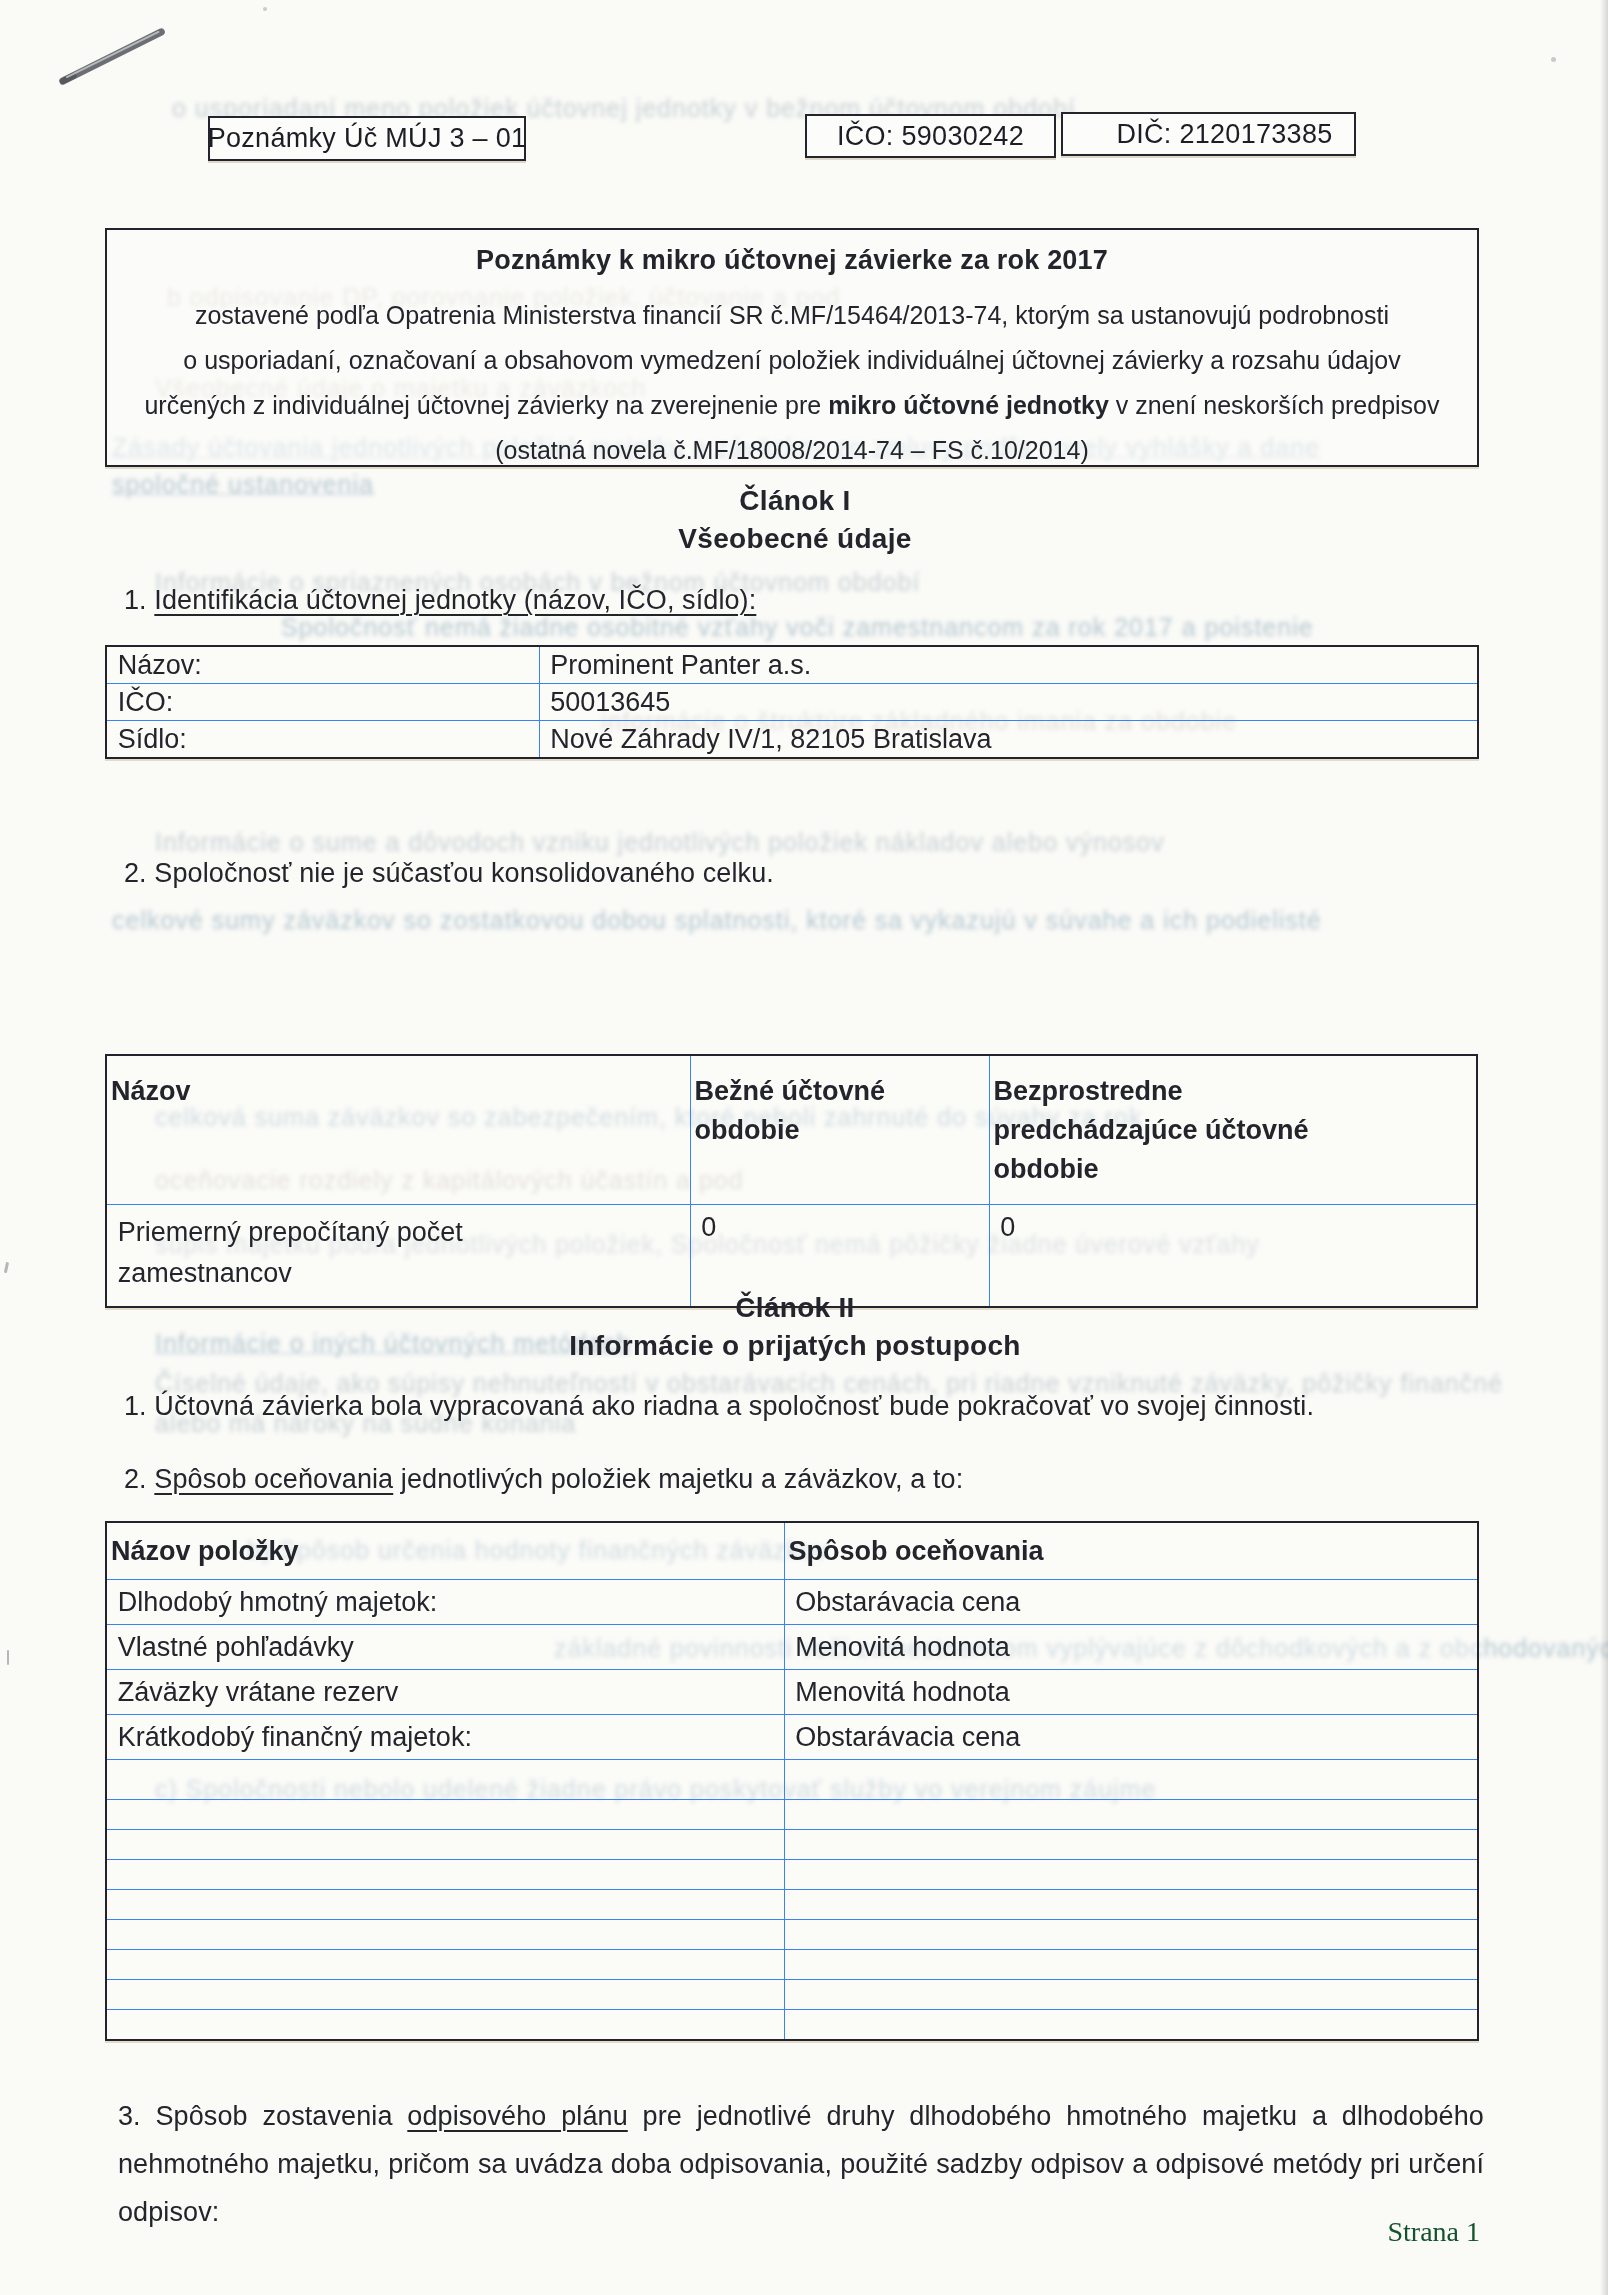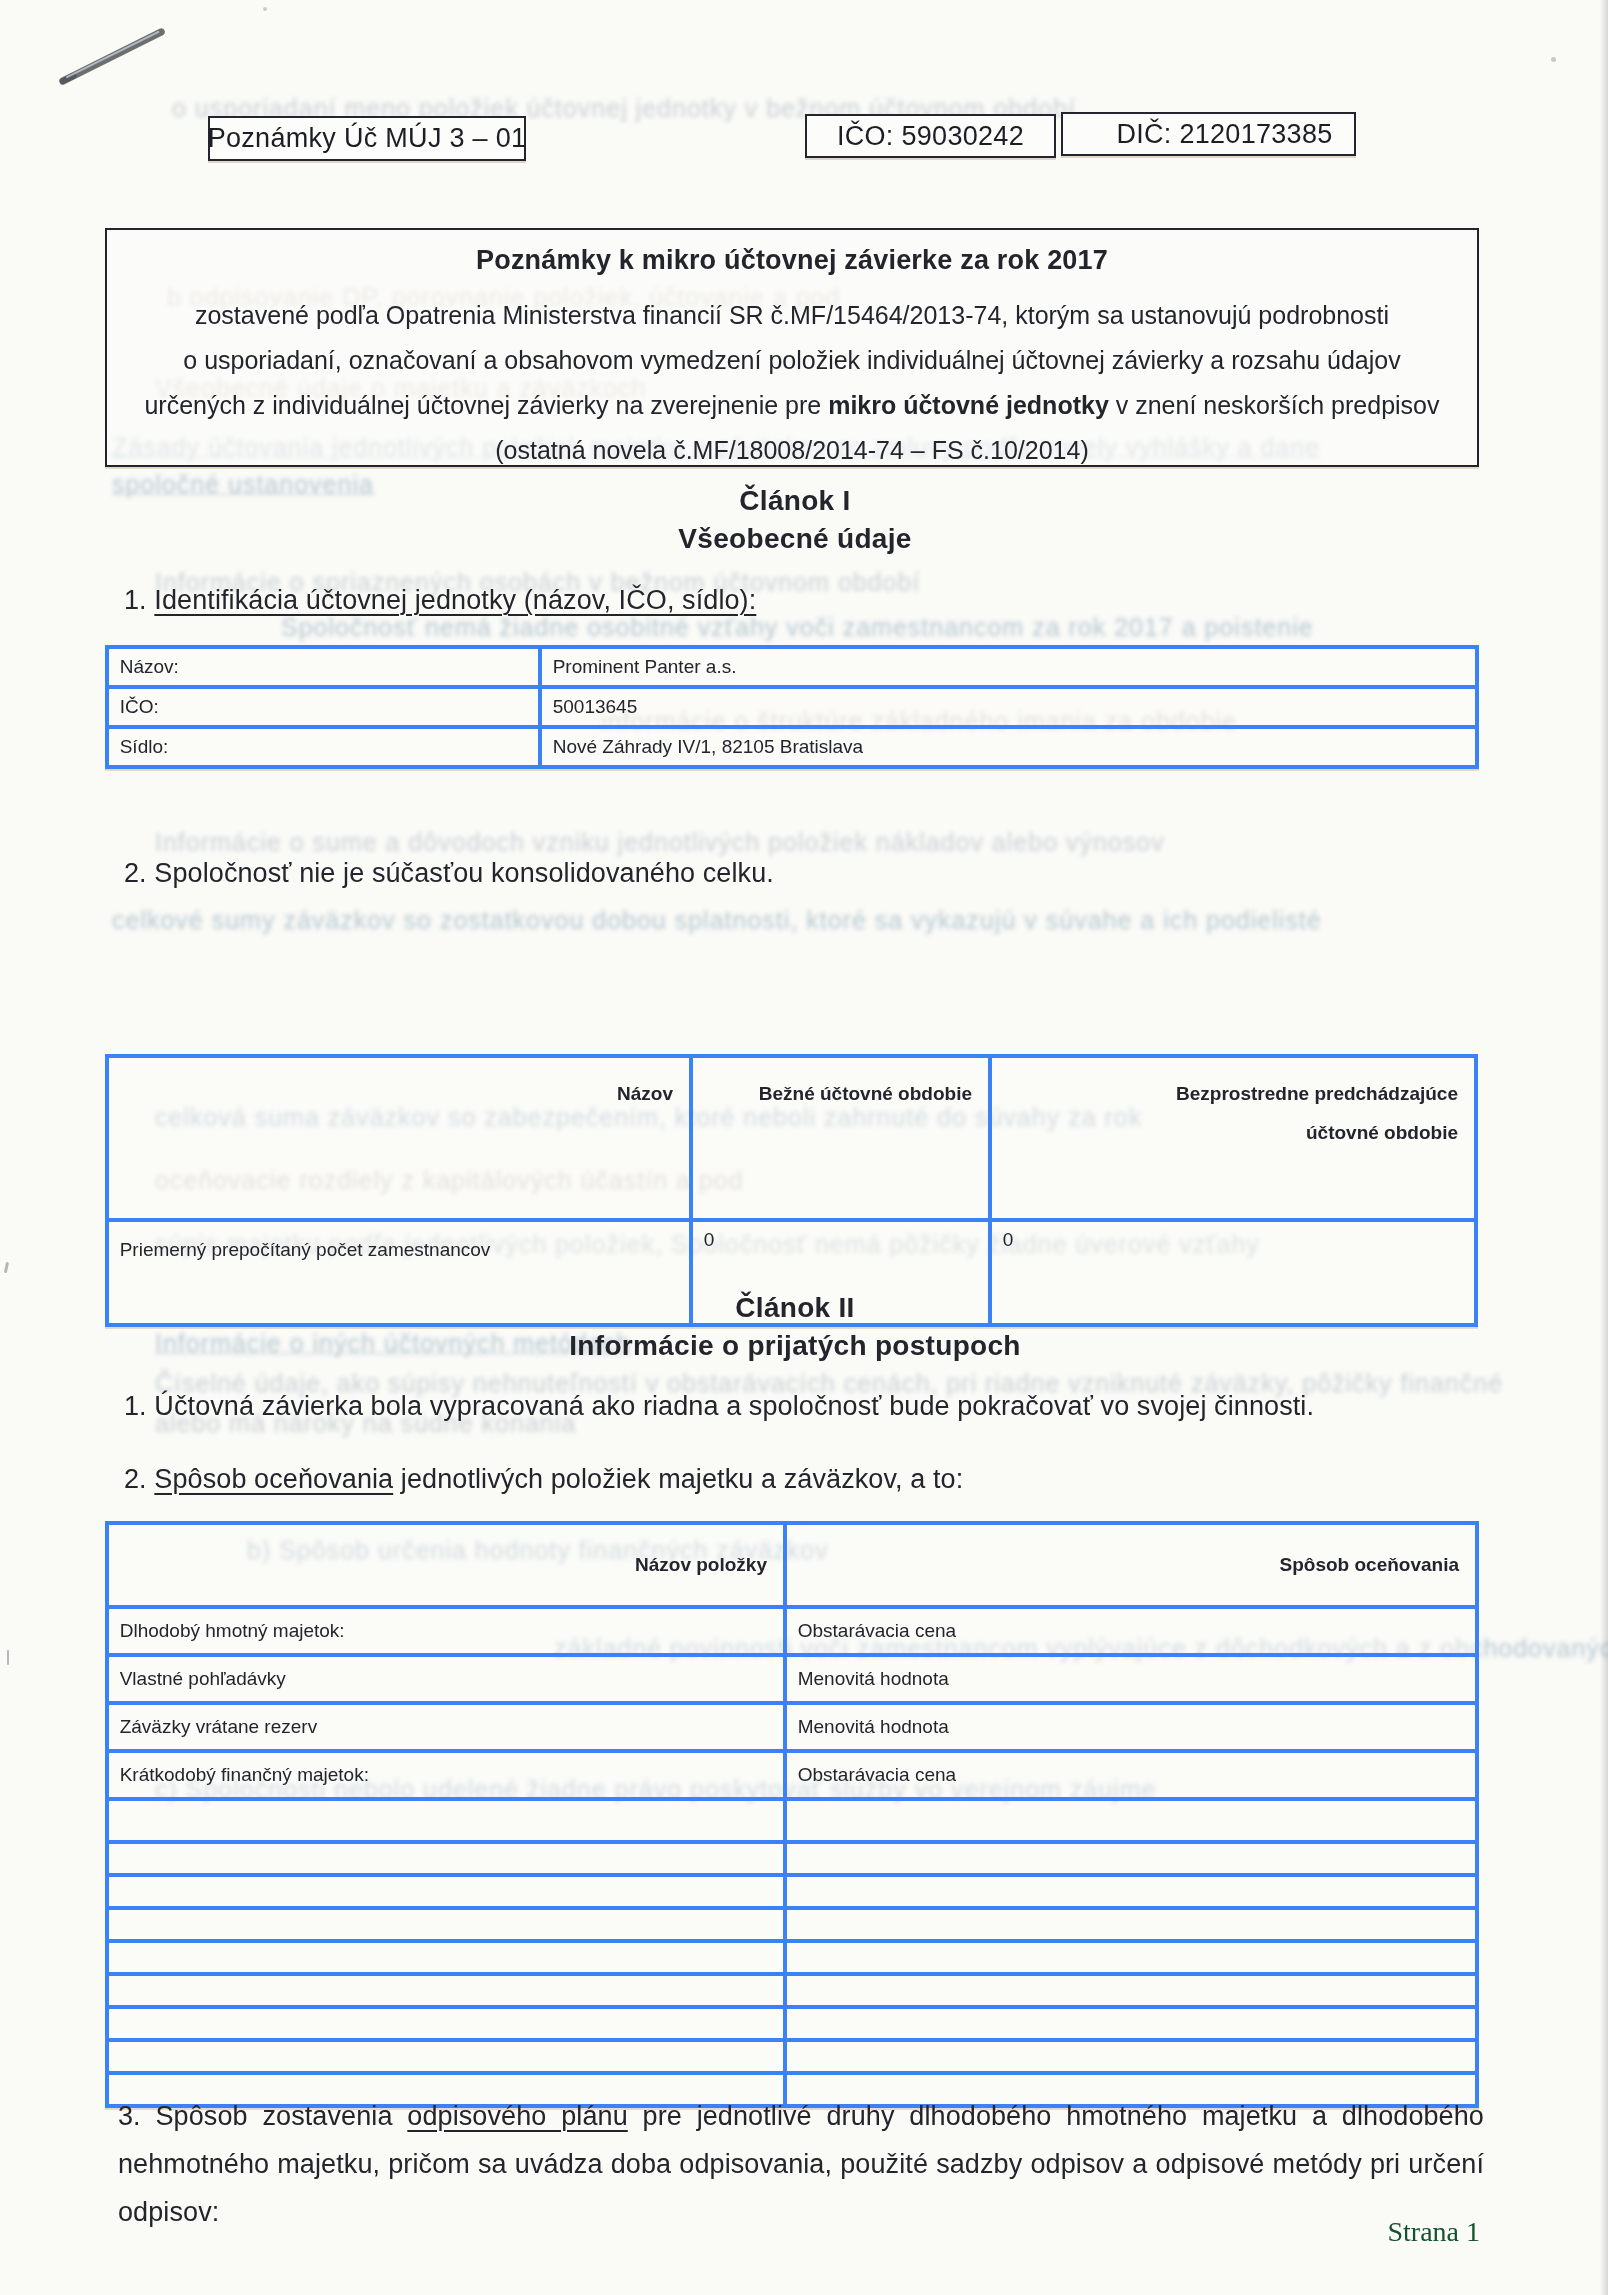--- a/index.html
+++ b/index.html
@@ -43,27 +43,27 @@
     position:absolute;left:0;width:1590px;text-align:center;
     font-size:28px;font-weight:bold;line-height:38px;letter-spacing:0.3px;
   }
   .item{position:absolute;left:124px;font-size:27px;white-space:nowrap;letter-spacing:0.1px;}
   .u{text-decoration:underline;text-decoration-thickness:2px;text-underline-offset:5.3px;text-align:right;}
 
   
   table{border-collapse:collapse;table-layout:fixed;background:rgba(253,253,251,.4);}
   .tblwrap{position:absolute;box-shadow:0 2px 0 rgba(146,106,46,.22);}
   td,th{
-    border:4px solid #3b82f6;
-    font-size:19px;color:#23242c;
+    border:1px solid #3b82f6;
+    font-size:27px;color:#23242c;
     padding:0 0 0 10.7px;text-align:left;vertical-align:middle;
     overflow:hidden;
   }
   table{border:2.7px solid #23232d;}
-  th{font-weight:bold;text-align:right;padding:16px;}
+  th{font-weight:bold;text-align:left;padding:4px;}
 
   .t1 td{height:36px;}
   .t2 th{height:128px;vertical-align:top;padding-top:16px;}
   .t2 td{height:94px;vertical-align:top;padding-top:6.7px;}
   .t2 .wrapcell span{display:inline-block;max-width:401px;line-height:41px;}
   .t2 th span{display:inline-block;line-height:39px;}
   .t3 th{height:48px;}
   .t3 td.d{height:44px;}
   .t3 td.e{height:29px;}
 

